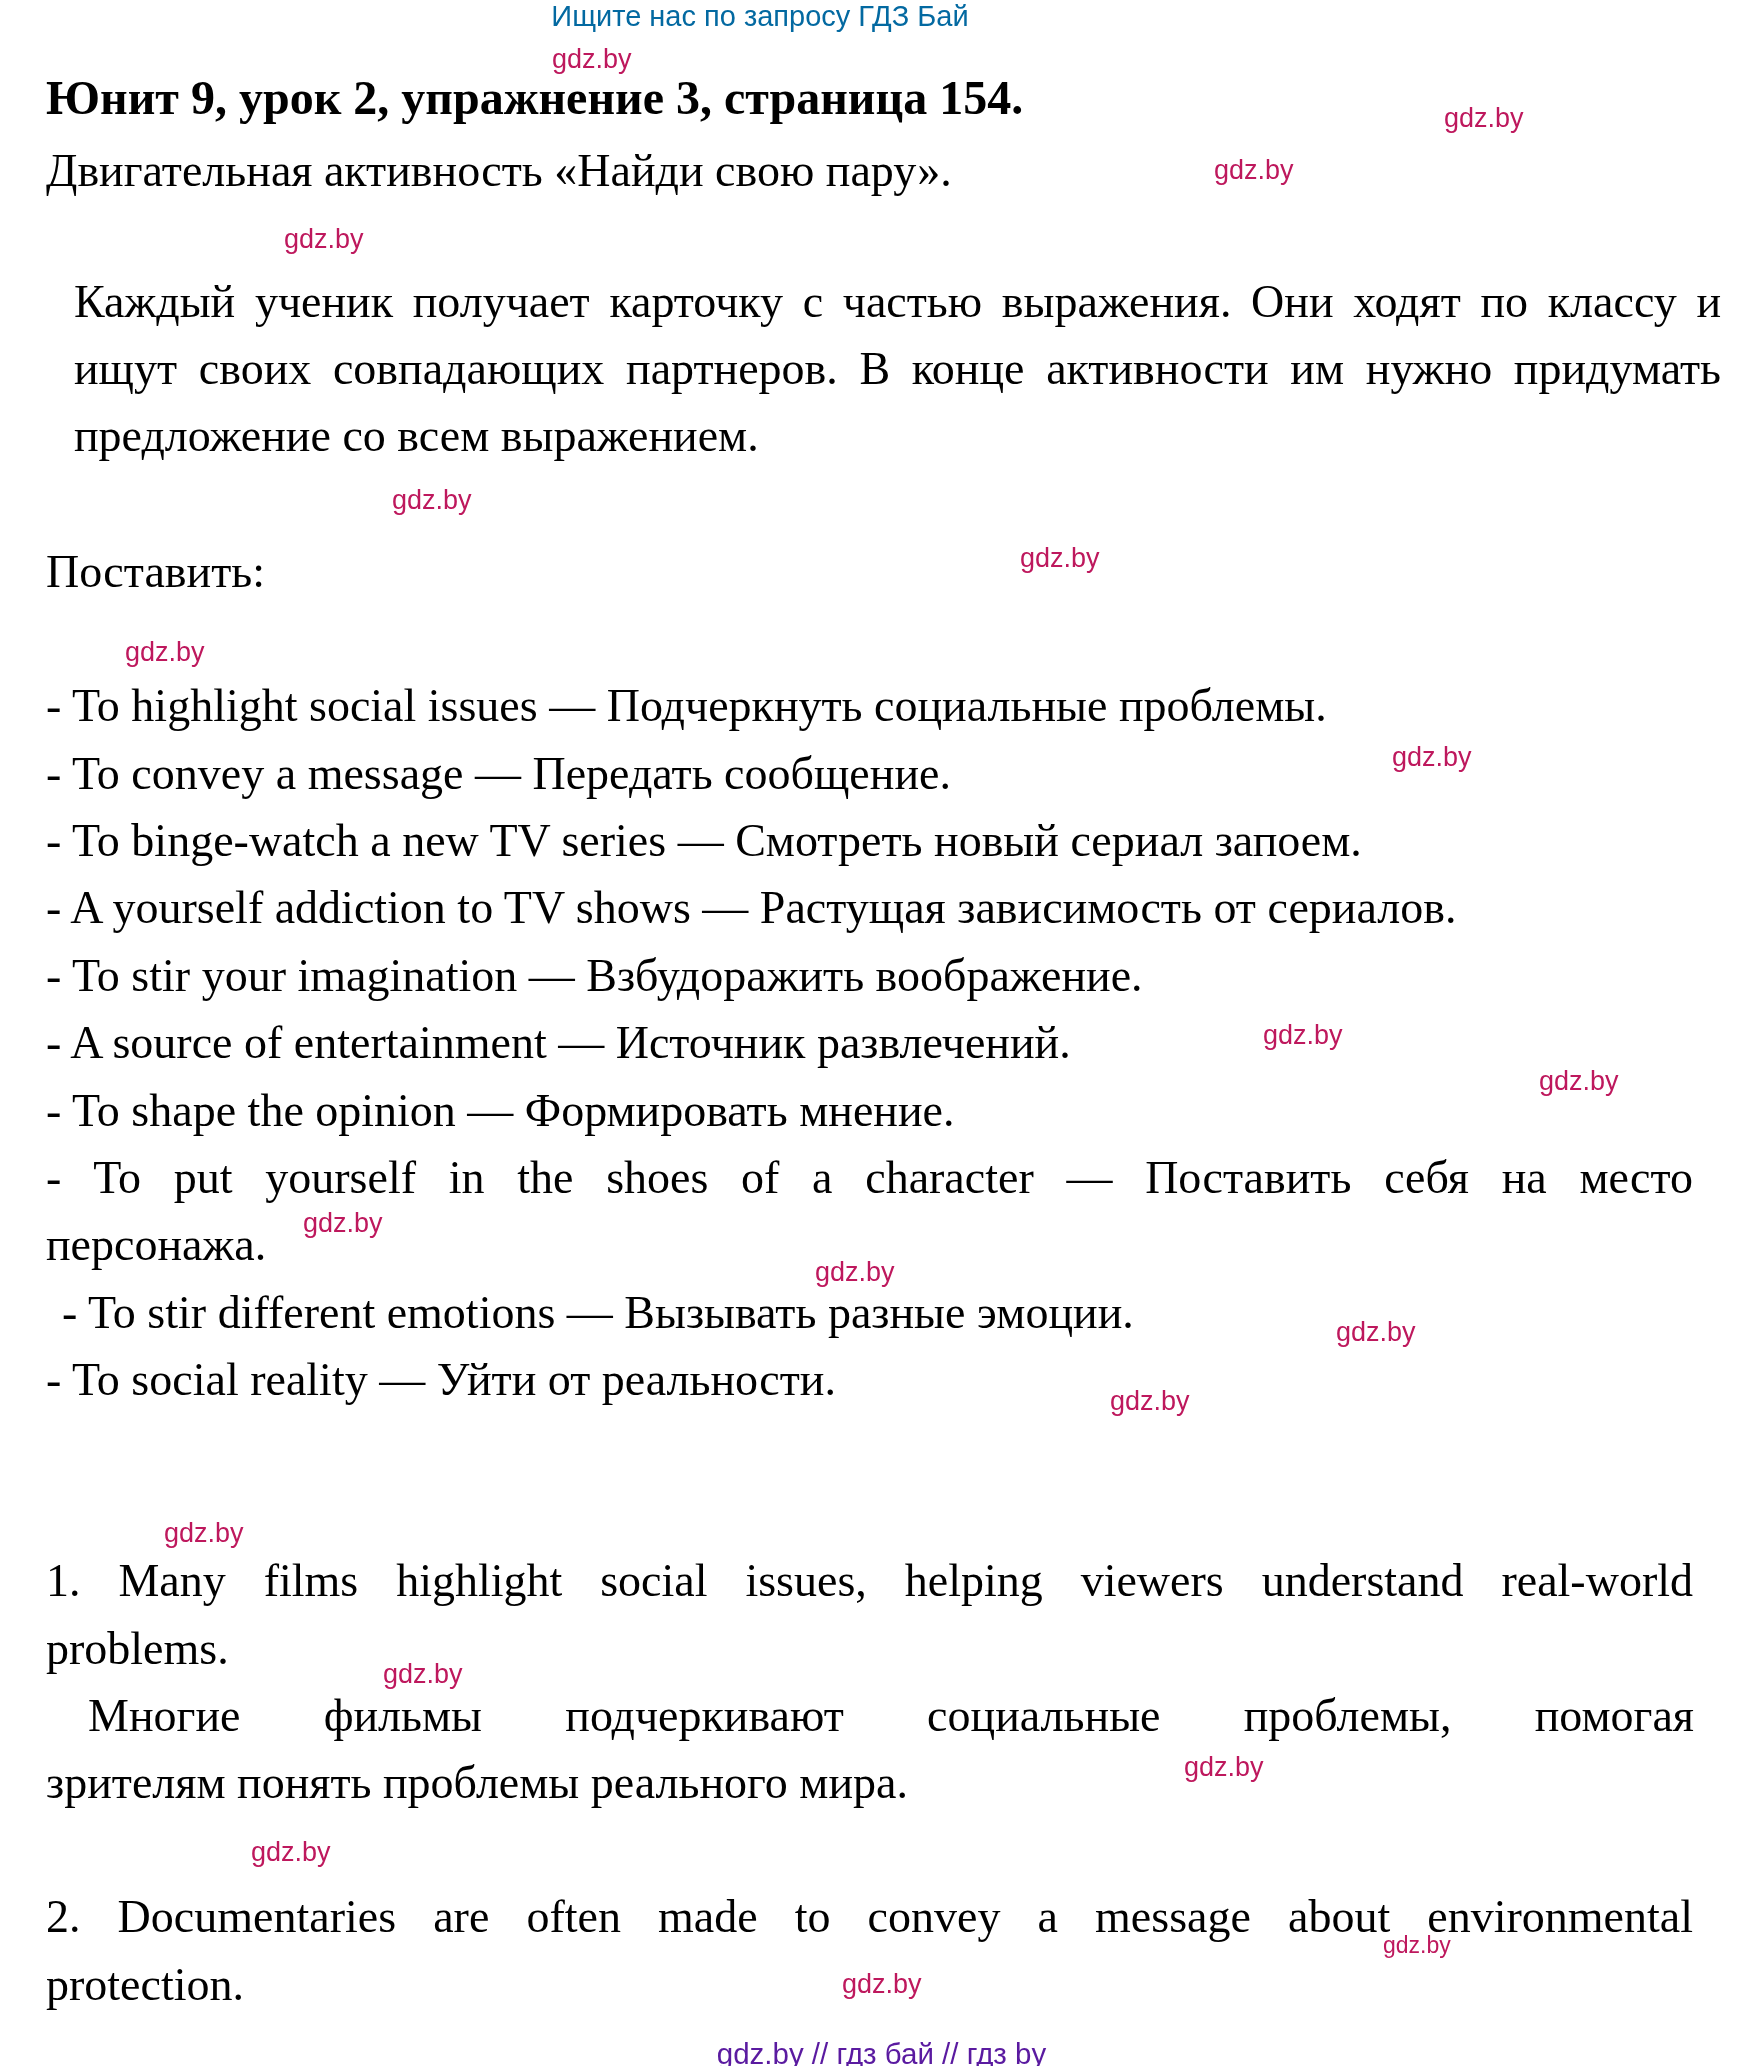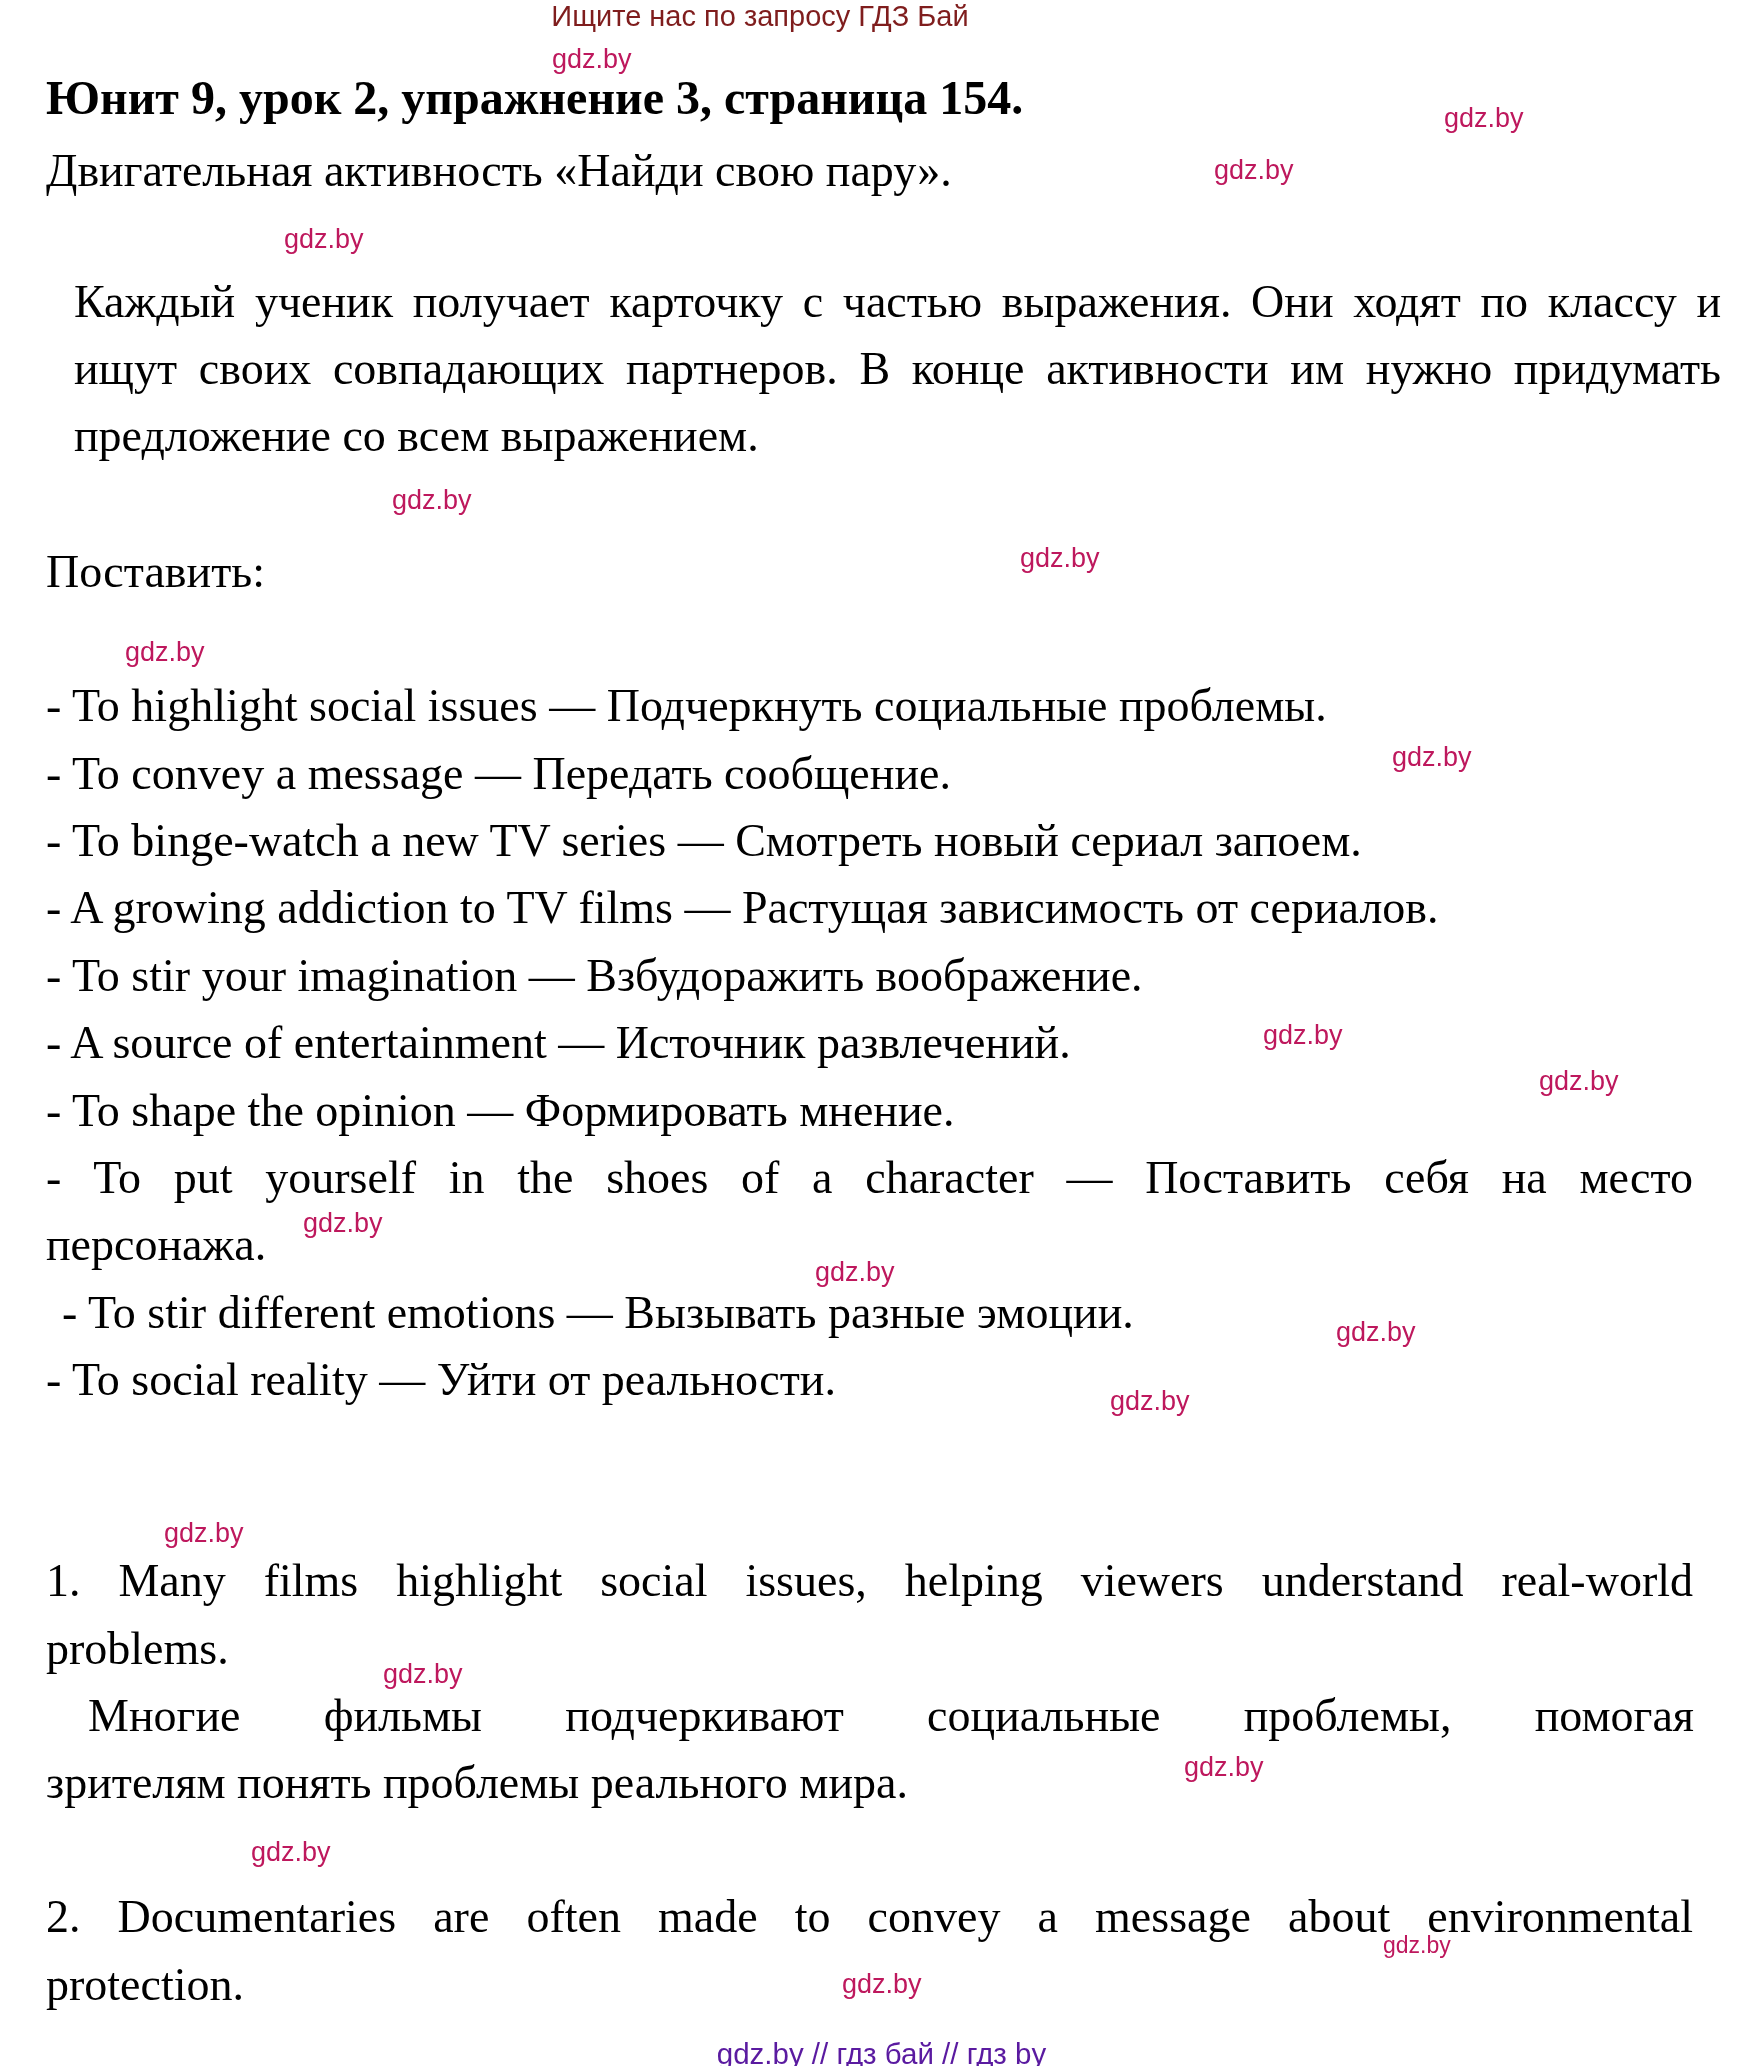--- a/index.html
+++ b/index.html
@@ -1,18 +1,18 @@
 <!DOCTYPE html>
 <html style="font-size:14.8px"><head>
 <meta charset="utf-8">
 <style>
   html, body { margin:0; padding:0; background:#fff; }
   body { width:1763px; height:2066px; position:relative; overflow:hidden; font-family:"Liberation Serif", serif; color:#000; }
   .abs { position:absolute; white-space:nowrap; }
-  .banner { left:0; width:1520px; text-align:center; top:0; font-family:"Liberation Sans", sans-serif; font-size:29px; color:#7f1d1d; }
+  .banner { left:0; width:1520px; text-align:center; top:0; font-family:"Liberation Sans", sans-serif; font-size:29px; color:#0369a1; }
   .wm { font-family:"Liberation Sans", sans-serif; font-size:27px; color:#be185d; }
   .title { left:46px; top:70px; font-size:48px; font-weight:bold; }
   .sub { left:46px; top:144px; font-size:46px; }
   .para { left:46px; width:1647px; font-size:46px; line-height:67px; text-align:justify; white-space:normal; }
   .line { left:46px; font-size:46px; }
   .just { left:46px; width:1647px; font-size:46px; text-align:justify; text-align-last:justify; }
   .footer { left:0; width:1763px; text-align:center; top:2037px; font-family:"Liberation Sans", sans-serif; font-size:29.5px; color:#5a1aa0; }
 </style>
 </head>
 <body>
@@ -22,21 +22,21 @@
 <div class="abs title">Юнит 9, урок 2, упражнение 3, страница 154.</div>
 <div class="abs sub">Двигательная активность «Найди свою пару».</div>
 
 <div class="abs para" style="top:268px;margin-left:28px;">Каждый ученик получает карточку с частью выражения. Они ходят по классу и ищут своих совпадающих партнеров. В конце активности им нужно придумать предложение со всем выражением.</div>
 
 <div class="abs line" style="top:545px;">Поставить:</div>
 
 <div class="abs line" style="top:679px;">- To highlight social issues — Подчеркнуть социальные проблемы.</div>
 <div class="abs line" style="top:747px;">- To convey a message — Передать сообщение.</div>
 <div class="abs line" style="top:814px;">- To binge-watch a new TV series — Смотреть новый сериал запоем.</div>
-<div class="abs line" style="top:881px;">- A growing addiction to TV films — Растущая зависимость от сериалов.</div>
+<div class="abs line" style="top:881px;">- A yourself addiction to TV shows — Растущая зависимость от сериалов.</div>
 <div class="abs line" style="top:949px;">- To stir your imagination — Взбудоражить воображение.</div>
 <div class="abs line" style="top:1016px;">- A source of entertainment — Источник развлечений.</div>
 <div class="abs line" style="top:1084px;">- To shape the opinion — Формировать мнение.</div>
 <div class="abs just" style="top:1151px;">- To put yourself in the shoes of a character — Поставить себя на место</div>
 <div class="abs line" style="top:1218px;">персонажа.</div>
 <div class="abs line" style="top:1286px;margin-left:16px;">- To stir different emotions — Вызывать разные эмоции.</div>
 <div class="abs line" style="top:1353px;">- To social reality — Уйти от реальности.</div>
 
 <div class="abs just" style="top:1554px;">1. Many films highlight social issues, helping viewers understand real-world</div>
 <div class="abs line" style="top:1622px;">problems.</div>

